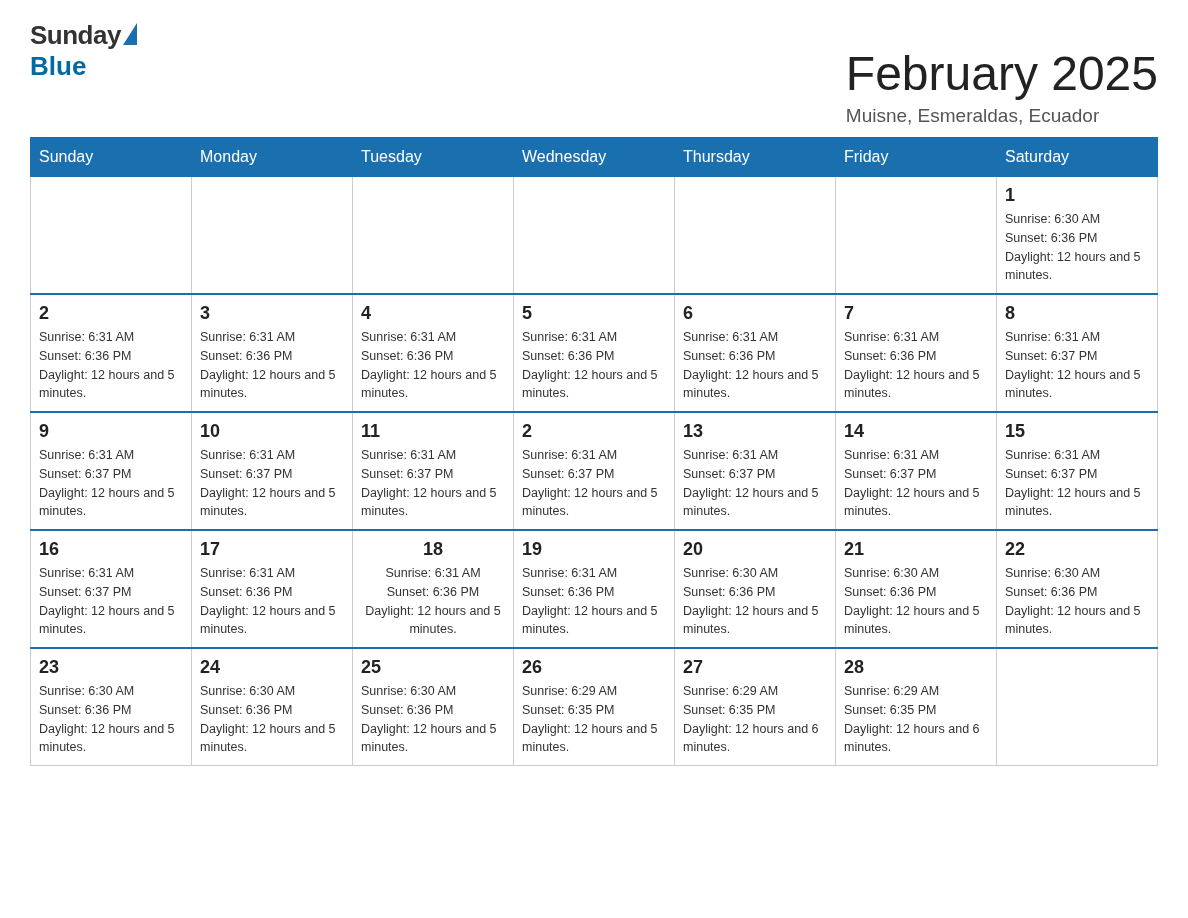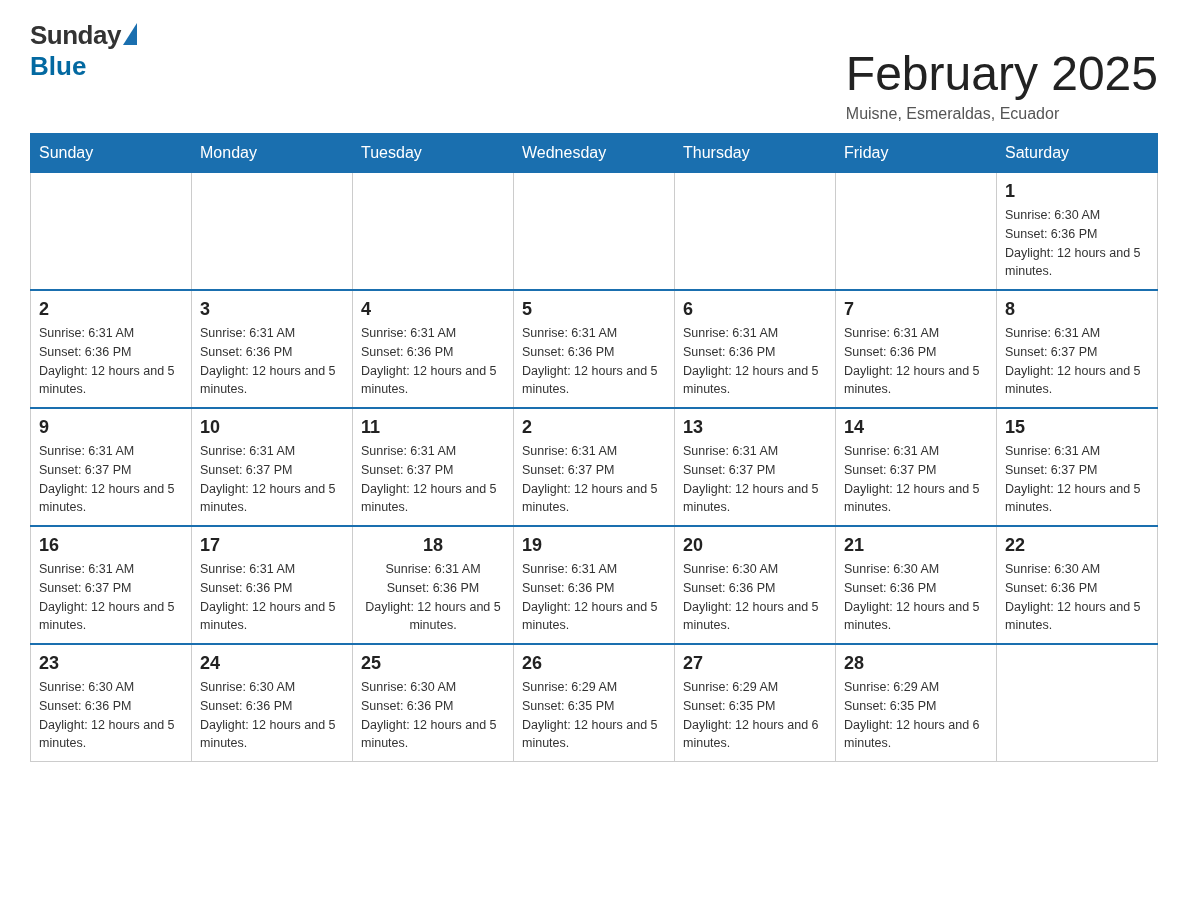--- a/index.html
+++ b/index.html
@@ -47,21 +47,21 @@
     .title-section {
       text-align: left;
       margin-top: 26px;
     }
     .month-title {
       font-size: 48px;
       font-weight: normal;
       color: #222;
     }
     .location {
-      font-size: 16px;
+      font-size: 19px;
       color: #555;
       margin-top: 4px;
     }
     .calendar {
       width: 100%;
       border-collapse: collapse;
       margin-top: 10px;
     }
     .calendar th {
       background-color: #1a6faf;

